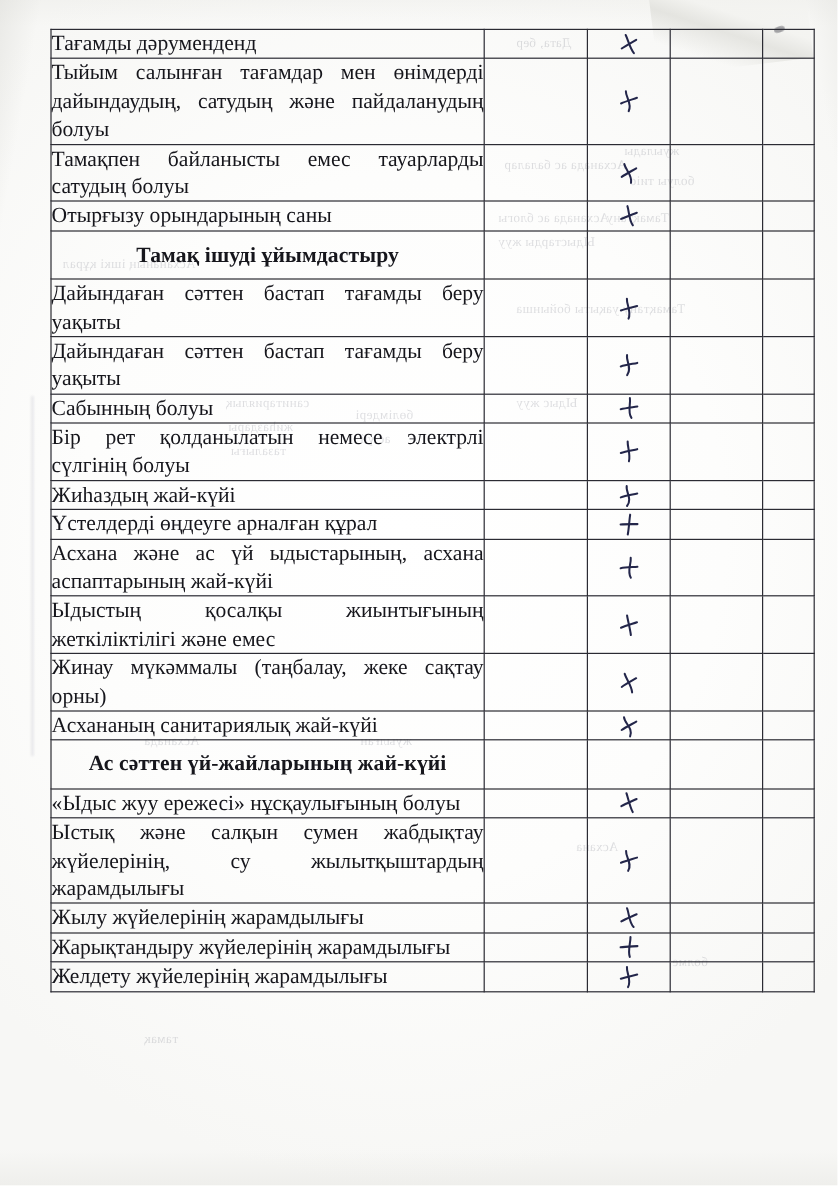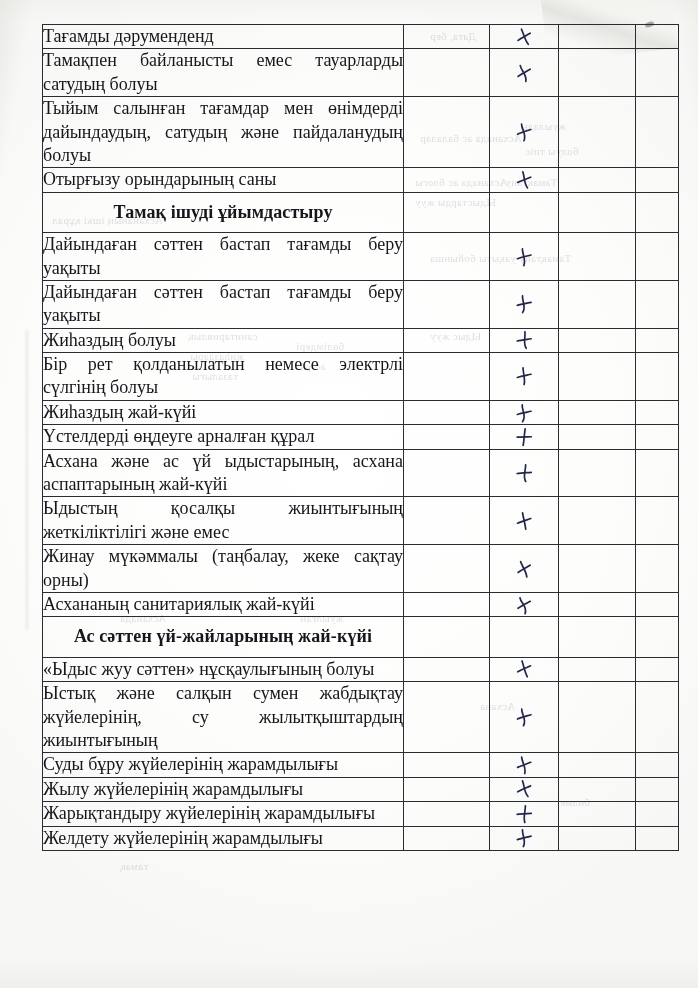--- a/index.html
+++ b/index.html
@@ -209,41 +209,41 @@
               <svg viewBox="0 0 20 20" aria-hidden="true">
                 <path d="M3.2 10.6 C 7 9.9, 13 9.6, 17.2 9.2"></path>
                 <path d="M10.98 1.8 C 11.06 6.5, 9.44 13.2, 10.76 18.4"></path>
               </svg>
             </span>
           </td>
           <td class="cell-mark"></td>
           <td class="cell-mark"></td>
         </tr>
         <tr>
+          <td class="cell-text">Тыйым салынған тағамдар мен өнімдерді дайындаудың, сатудың және пайдаланудың болуы</td>
+          <td class="cell-mark"></td>
+          <td class="cell-mark">
+            <span class="plus" style="transform: rotate(-13.8deg);">
+              <svg viewBox="0 0 20 20" aria-hidden="true">
+                <path d="M3.2 10.6 C 7 9.9, 13 9.6, 17.2 9.2"></path>
+                <path d="M9.515 1.8 C 8.13 6.5, 12.37 13.2, 7.83 18.4"></path>
+              </svg>
+            </span>
+          </td>
+          <td class="cell-mark"></td>
+          <td class="cell-mark"></td>
+        </tr>
+        <tr>
           <td class="cell-text">Тамақпен байланысты емес тауарларды сатудың болуы</td>
           <td class="cell-mark"></td>
           <td class="cell-mark">
             <span class="plus" style="transform: rotate(-24.9deg);">
               <svg viewBox="0 0 20 20" aria-hidden="true">
                 <path d="M3.2 10.6 C 7 9.9, 13 9.6, 17.2 9.2"></path>
                 <path d="M9.675 1.8 C 8.450000000000001 6.5, 12.049999999999999 13.2, 8.15 18.4"></path>
-              </svg>
-            </span>
-          </td>
-          <td class="cell-mark"></td>
-          <td class="cell-mark"></td>
-        </tr>
-        <tr>
-          <td class="cell-text">Тыйым салынған тағамдар мен өнімдерді дайындаудың, сатудың және пайдаланудың болуы</td>
-          <td class="cell-mark"></td>
-          <td class="cell-mark">
-            <span class="plus" style="transform: rotate(-13.8deg);">
-              <svg viewBox="0 0 20 20" aria-hidden="true">
-                <path d="M3.2 10.6 C 7 9.9, 13 9.6, 17.2 9.2"></path>
-                <path d="M9.515 1.8 C 8.13 6.5, 12.37 13.2, 7.83 18.4"></path>
               </svg>
             </span>
           </td>
           <td class="cell-mark"></td>
           <td class="cell-mark"></td>
         </tr>
         <tr>
           <td class="cell-text">Отырғызу орындарының саны</td>
           <td class="cell-mark"></td>
           <td class="cell-mark">
@@ -286,21 +286,21 @@
               <svg viewBox="0 0 20 20" aria-hidden="true">
                 <path d="M3.2 10.6 C 7 9.9, 13 9.6, 17.2 9.2"></path>
                 <path d="M9.440000000000001 1.8 C 7.98 6.5, 12.52 13.2, 7.68 18.4"></path>
               </svg>
             </span>
           </td>
           <td class="cell-mark"></td>
           <td class="cell-mark"></td>
         </tr>
         <tr>
-          <td class="cell-text">Жиһаздың болуы</td>
+          <td class="cell-text">Сабынның болуы</td>
           <td class="cell-mark"></td>
           <td class="cell-mark">
             <span class="plus" style="transform: rotate(-3.7deg);">
               <svg viewBox="0 0 20 20" aria-hidden="true">
                 <path d="M3.2 10.6 C 7 9.9, 13 9.6, 17.2 9.2"></path>
                 <path d="M11.435 1.8 C 11.97 6.5, 8.53 13.2, 11.67 18.4"></path>
               </svg>
             </span>
           </td>
           <td class="cell-mark"></td>
@@ -405,55 +405,41 @@
           <td class="cell-mark"></td>
         </tr>
         <tr class="section">
           <td class="cell-text">Ас сәттен үй-жайларының жай-күйі</td>
           <td class="cell-mark"></td>
           <td class="cell-mark"></td>
           <td class="cell-mark"></td>
           <td class="cell-mark"></td>
         </tr>
         <tr>
-          <td class="cell-text">«Ыдыс жуу сәттен» нұсқаулығының болуы</td>
+          <td class="cell-text">«Ыдыс жуу ережесі» нұсқаулығының болуы</td>
           <td class="cell-mark"></td>
           <td class="cell-mark">
             <span class="plus" style="transform: rotate(-19.7deg);">
               <svg viewBox="0 0 20 20" aria-hidden="true">
                 <path d="M3.2 10.6 C 7 9.9, 13 9.6, 17.2 9.2"></path>
                 <path d="M10.84 1.8 C 10.780000000000001 6.5, 9.719999999999999 13.2, 10.48 18.4"></path>
               </svg>
             </span>
           </td>
           <td class="cell-mark"></td>
           <td class="cell-mark"></td>
         </tr>
         <tr>
-          <td class="cell-text">Ыстық және салқын сумен жабдықтау жүйелерінің, су жылытқыштардың жиынтығының</td>
+          <td class="cell-text">Ыстық және салқын сумен жабдықтау жүйелерінің, су жылытқыштардың жарамдылығы</td>
           <td class="cell-mark"></td>
           <td class="cell-mark">
             <span class="plus" style="transform: rotate(-12.1deg);">
               <svg viewBox="0 0 20 20" aria-hidden="true">
                 <path d="M3.2 10.6 C 7 9.9, 13 9.6, 17.2 9.2"></path>
                 <path d="M9.43 1.8 C 7.960000000000001 6.5, 12.54 13.2, 7.66 18.4"></path>
-              </svg>
-            </span>
-          </td>
-          <td class="cell-mark"></td>
-          <td class="cell-mark"></td>
-        </tr>
-        <tr>
-          <td class="cell-text">Суды бұру жүйелерінің жарамдылығы</td>
-          <td class="cell-mark"></td>
-          <td class="cell-mark">
-            <span class="plus" style="transform: rotate(-15.4deg);">
-              <svg viewBox="0 0 20 20" aria-hidden="true">
-                <path d="M3.2 10.6 C 7 9.9, 13 9.6, 17.2 9.2"></path>
-                <path d="M9.8 1.8 C 8.700000000000001 6.5, 11.799999999999999 13.2, 8.4 18.4"></path>
               </svg>
             </span>
           </td>
           <td class="cell-mark"></td>
           <td class="cell-mark"></td>
         </tr>
         <tr>
           <td class="cell-text">Жылу жүйелерінің жарамдылығы</td>
           <td class="cell-mark"></td>
           <td class="cell-mark">

